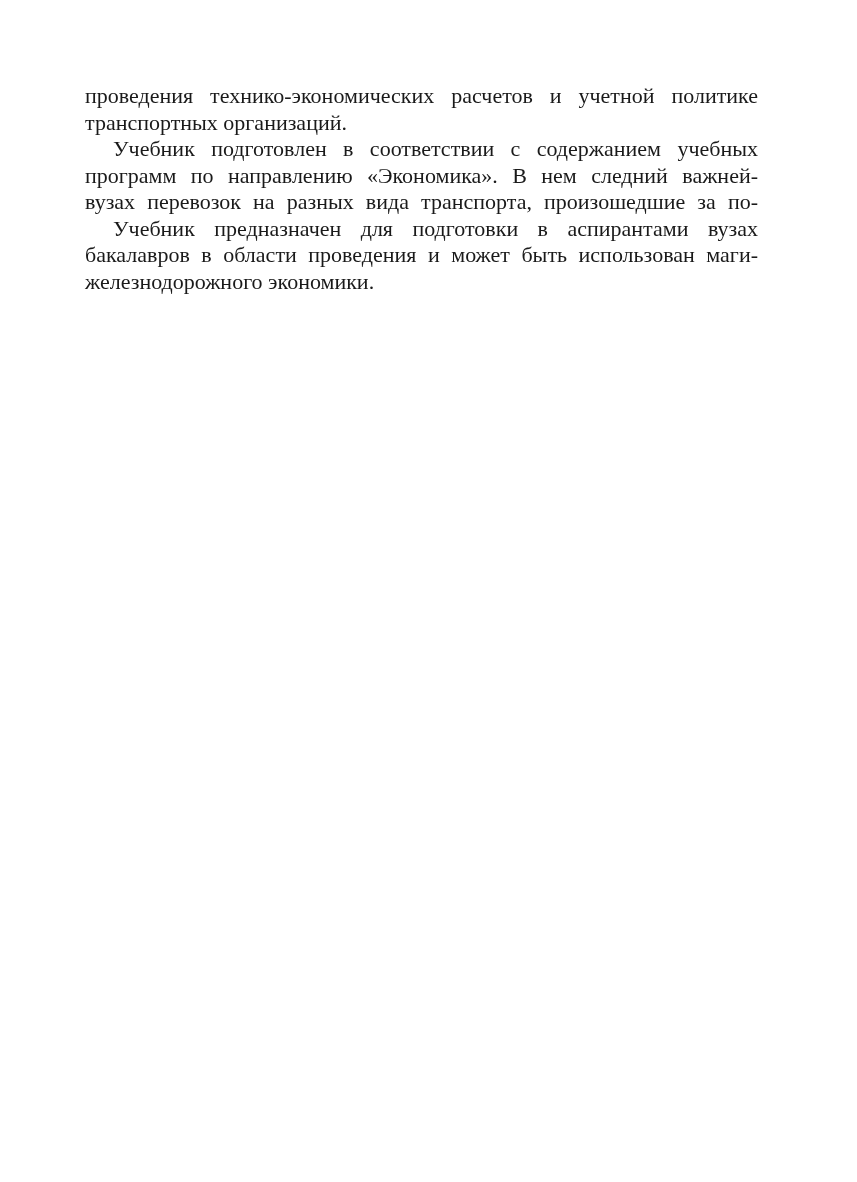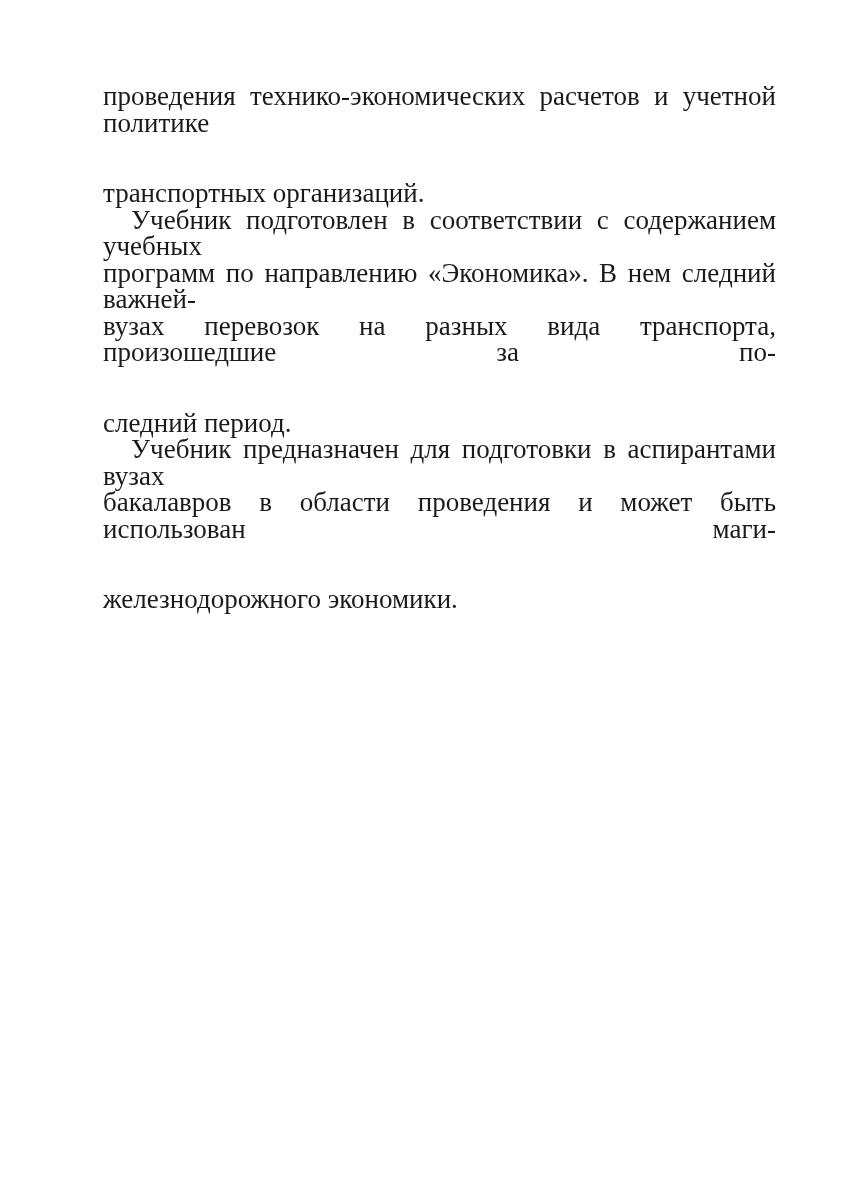--- a/index.html
+++ b/index.html
@@ -11,39 +11,38 @@
     position: relative;
     width: 857px;
     height: 1182px;
     background: #ffffff;
     overflow: hidden;
     font-family: "Liberation Serif", "DejaVu Serif", serif;
     color: #1a1a1a;
   }
   .text-block {
     position: absolute;
-    left: 103px;
+    left: 85px;
     top: 83px;
     width: 673px;
-    font-size: 27px;
+    font-size: 22px;
     line-height: 26.5px;
   }
   .paragraph {
     margin: 0;
     padding: 0;
   }
   .line {
     text-align: justify;
     text-align-last: justify;
     white-space: normal;
   }
   .line.last {
     text-align: right;
     text-align-last: left;
-    margin-top: 44px;
   }
   .line.indent {
     text-indent: 28px;
     font-family: Liberation Serif, serif;
   }
 </style>
 </head>
 <body>
 
 <div class="page">
@@ -51,21 +50,20 @@
 
     <div class="paragraph">
       <div class="line">проведения технико-экономических расчетов и учетной политике</div>
       <div class="line last">транспортных организаций.</div>
     </div>
 
     <div class="paragraph">
       <div class="line indent">Учебник подготовлен в соответствии с содержанием учебных</div>
       <div class="line">программ по направлению «Экономика». В нем следний важней-</div>
       <div class="line">вузах перевозок на разных вида транспорта, произошедшие за по-</div>
-      <div class="line last">следний период.</div>
     </div>
 
     <div class="paragraph">
       <div class="line indent">Учебник предназначен для подготовки в аспирантами вузах</div>
       <div class="line">бакалавров в области проведения и может быть использован маги-</div>
       <div class="line last">железнодорожного экономики.</div>
     </div>
 
   </div>
 </div>

